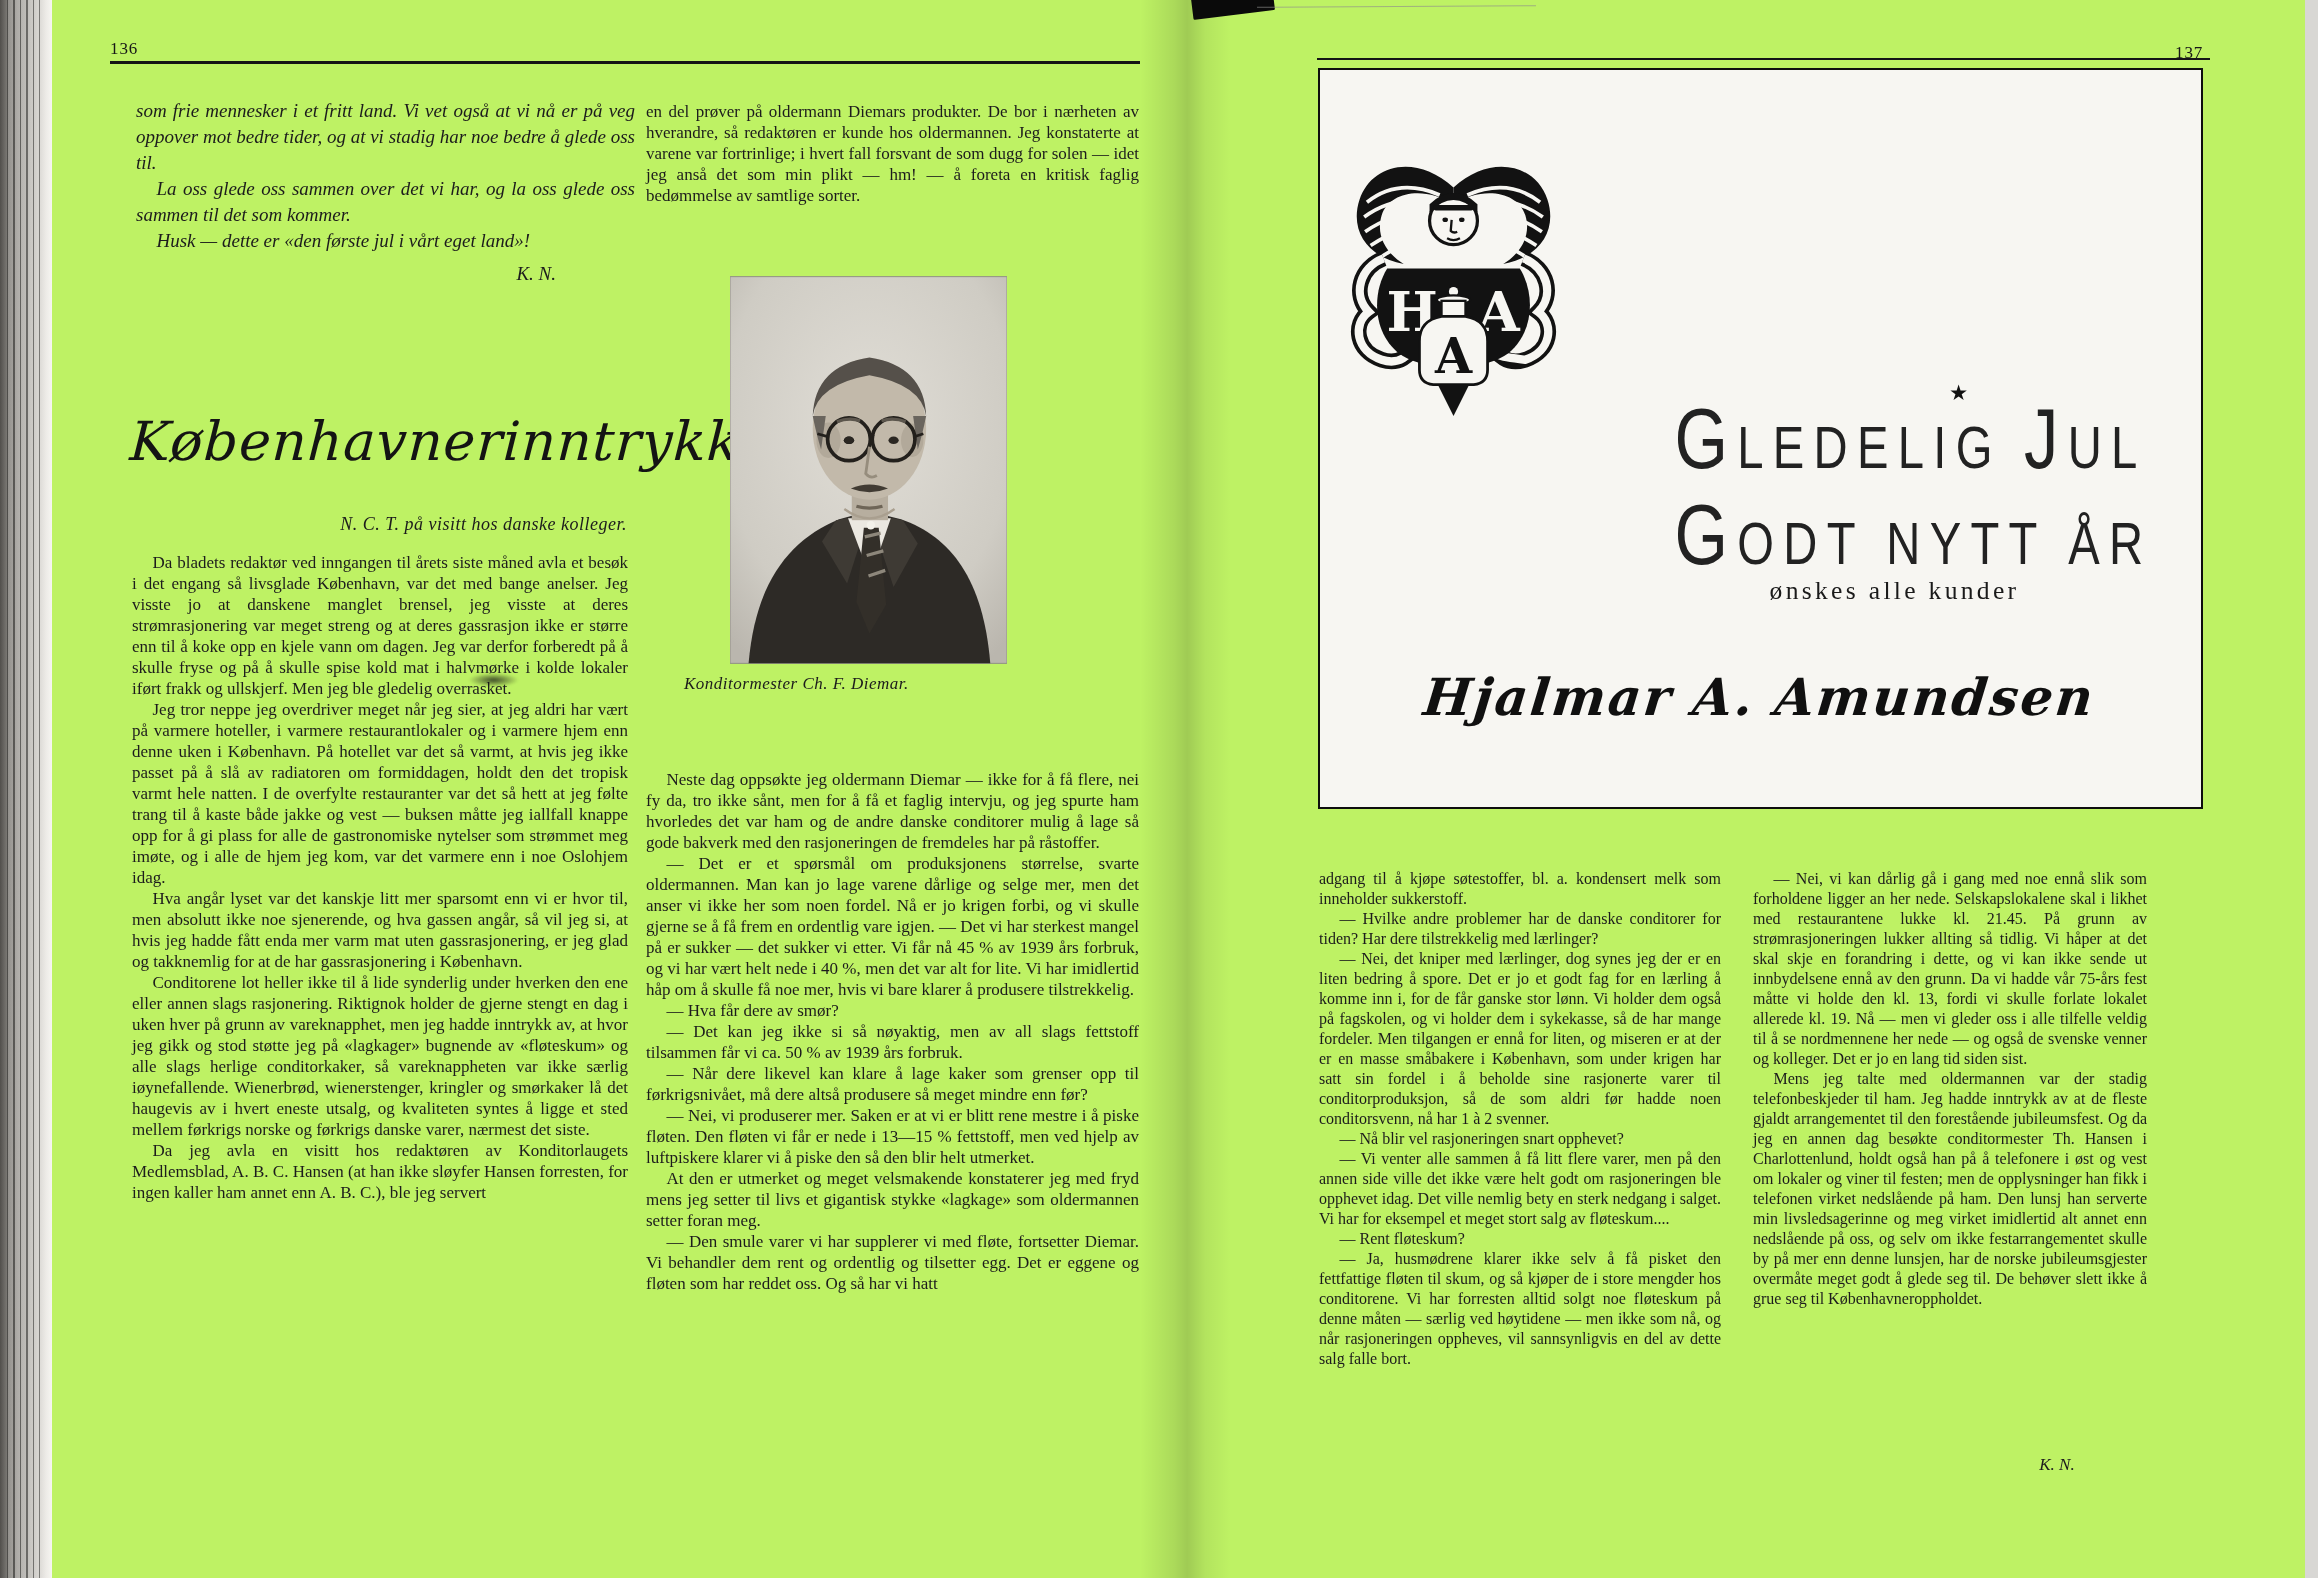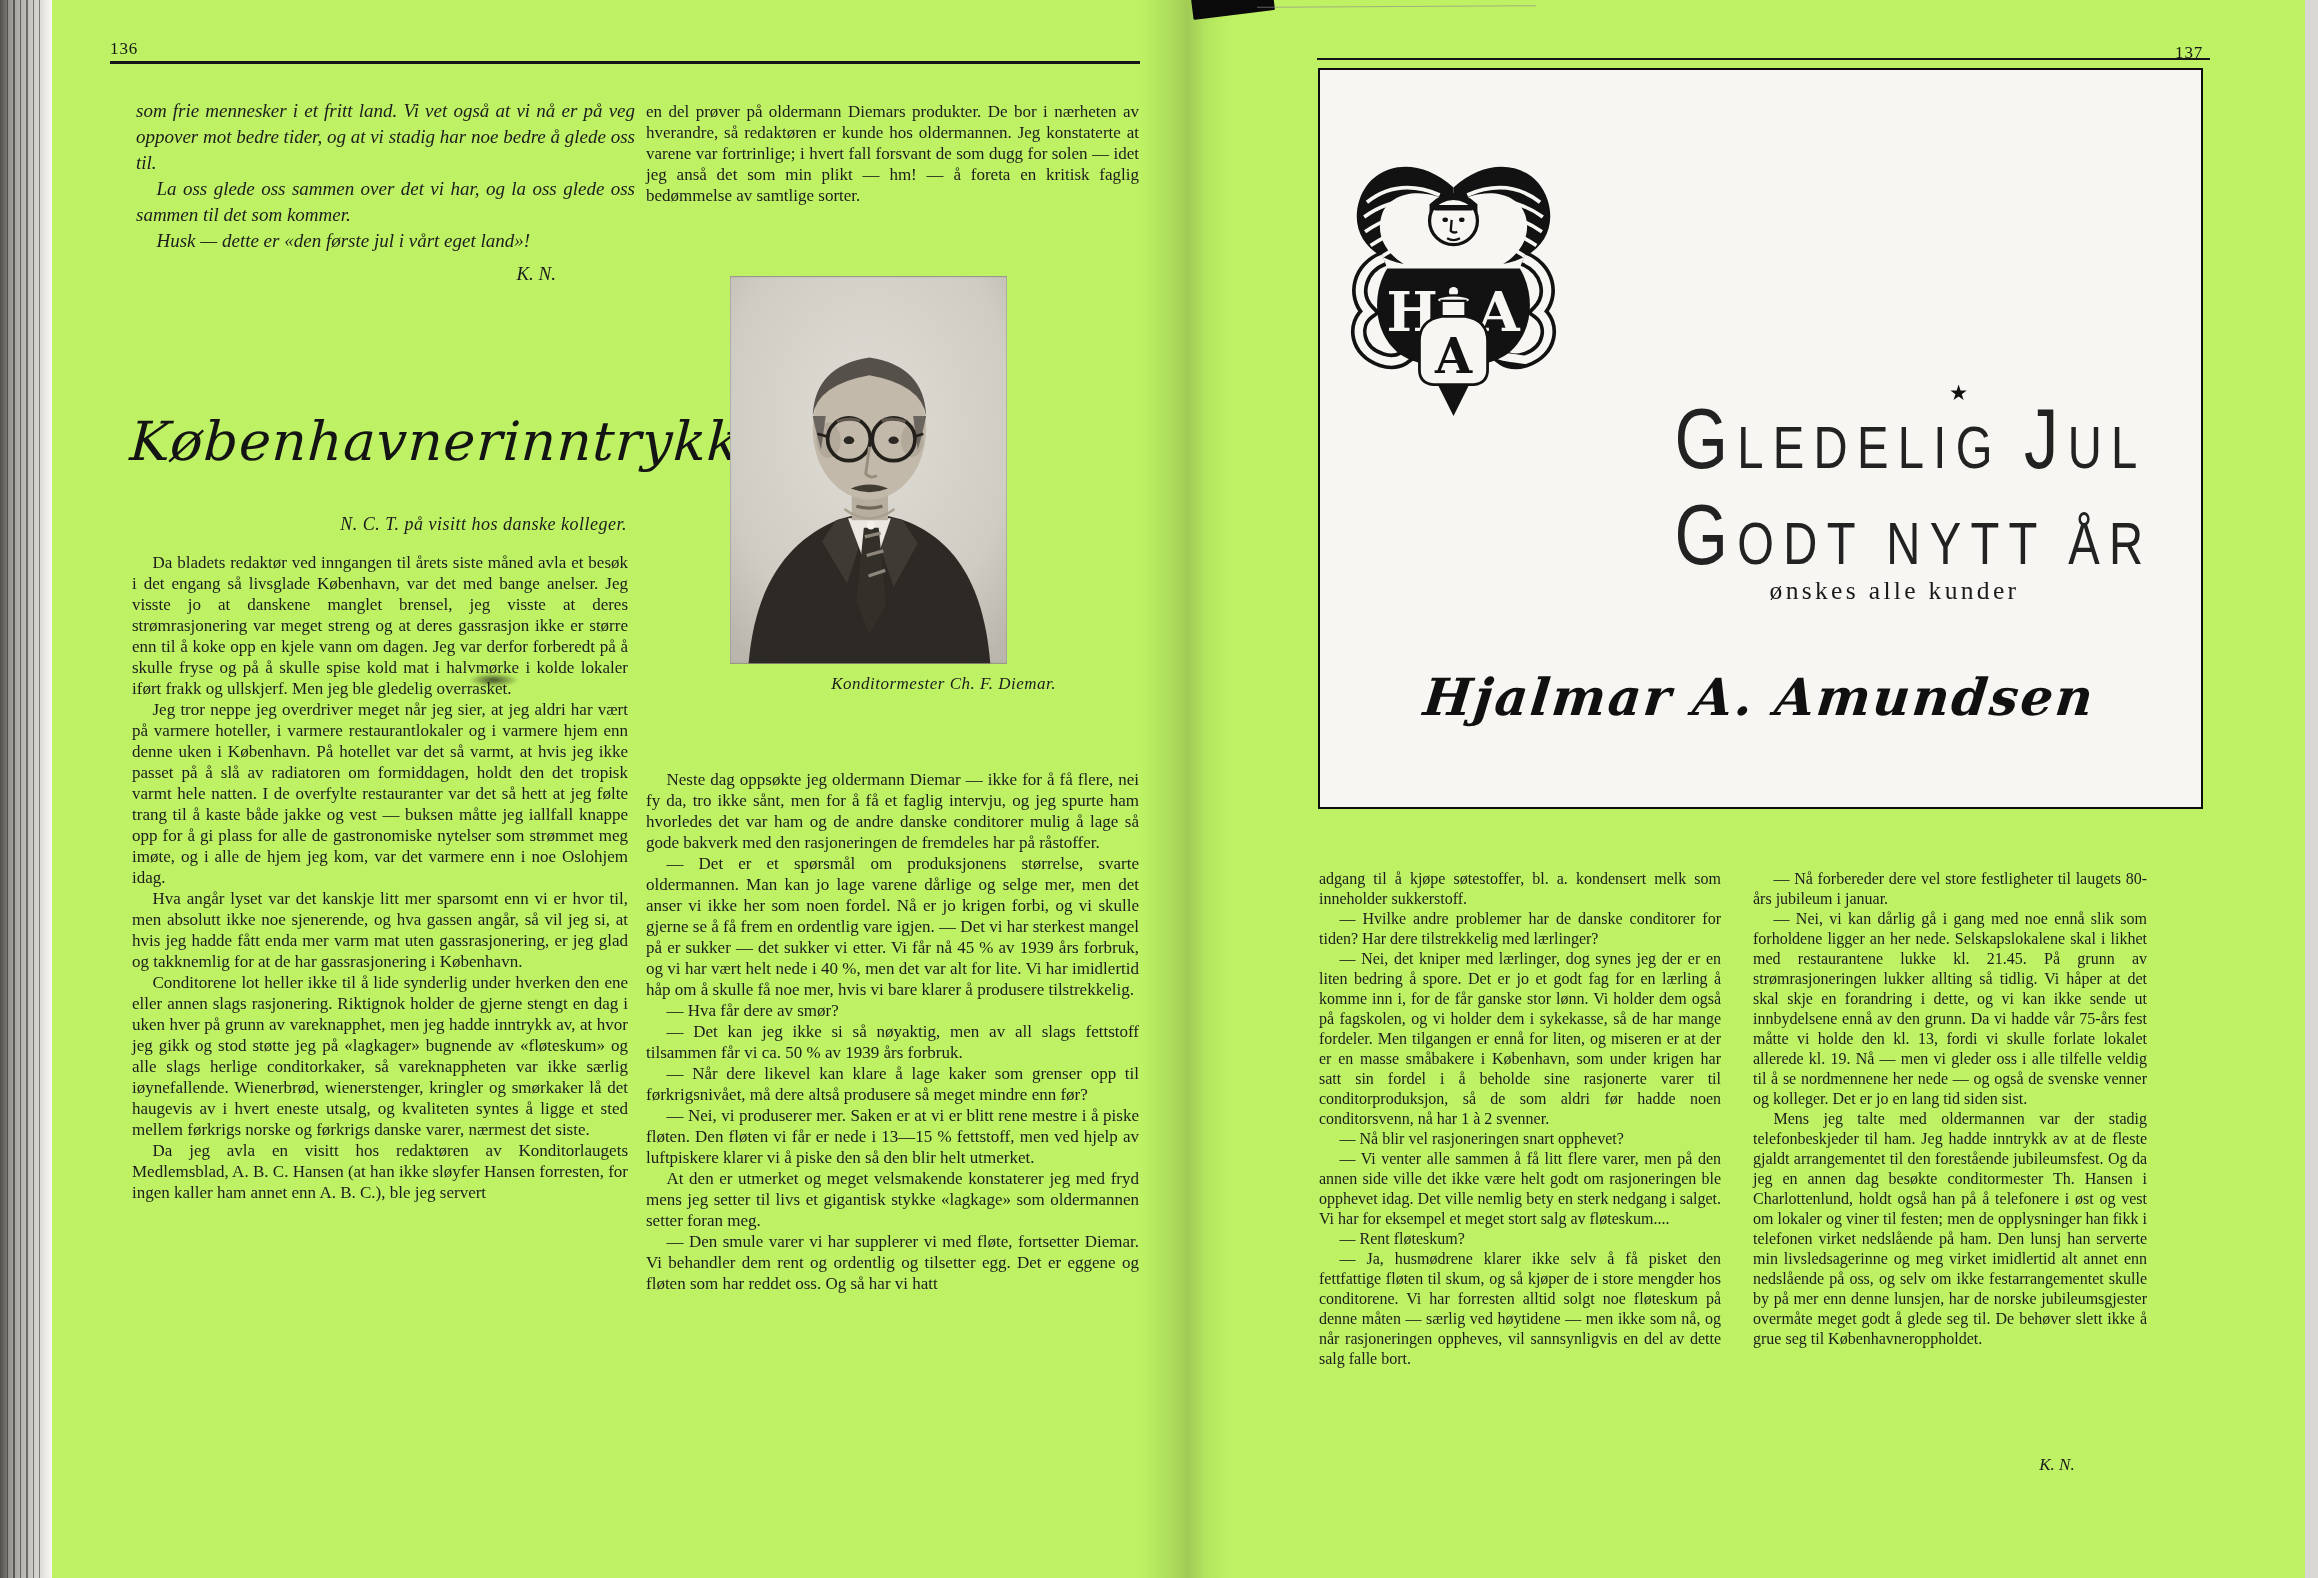--- a/index.html
+++ b/index.html
@@ -36,21 +36,21 @@
     letter-spacing:0.9px; transform:skewX(-3deg); color:#141414; }
   .subtitle { position:absolute; left:130px; top:514px; width:497px; text-align:right;
     font-style:italic; font-size:18px; letter-spacing:0.5px; }
 
   .bodycol { position:absolute; font-size:17px; line-height:21px; }
   .col-l1 { left:132px; top:552px; width:496px; }
   .col-l2a { left:646px; top:101px; width:493px; }
   .col-l2b { left:646px; top:769px; width:493px; }
 
   .photo { position:absolute; left:730px; top:276px; width:277px; height:388px; }
-  .caption { position:absolute; left:684px; top:674px; width:372px; text-align:right;
+  .caption { position:absolute; left:684px; top:674px; width:372px; text-align:left;
     font-style:italic; font-size:17px; letter-spacing:0.5px; }
 
   .smudge { position:absolute; left:468px; top:673px; width:51px; height:14px; border-radius:50%;
     background:radial-gradient(ellipse at center, rgba(20,20,20,.75), rgba(20,20,20,0) 70%); filter:blur(0.9px); }
 
   
   .adbox { position:absolute; left:1318px; top:68px; width:885px; height:741px; border:2.8px solid #0e0e0e; background:#f7f6f2; }
   .crest { position:absolute; left:1343px; top:143px; width:221px; height:277px; }
 
   .adline { position:absolute; left:1620px; width:545px; text-align:center;
@@ -225,20 +225,19 @@
     <p class="noindent">adgang til å kjøpe søtestoffer, bl. a. kondensert melk som inneholder sukkerstoff.</p>
     <p>— Hvilke andre problemer har de danske conditorer for tiden? Har dere tilstrekkelig med lærlinger?</p>
     <p>— Nei, det kniper med lærlinger, dog synes jeg der er en liten bedring å spore. Det er jo et godt fag for en lærling å komme inn i, for de får ganske stor lønn. Vi holder dem også på fagskolen, og vi holder dem i sykekasse, så de har mange fordeler. Men tilgangen er ennå for liten, og miseren er at der er en masse småbakere i København, som under krigen har satt sin fordel i å beholde sine rasjonerte varer til conditorproduksjon, så de som aldri før hadde noen conditorsvenn, nå har 1 à 2 svenner.</p>
     <p>— Nå blir vel rasjoneringen snart opphevet?</p>
     <p>— Vi venter alle sammen å få litt flere varer, men på den annen side ville det ikke være helt godt om rasjoneringen ble opphevet idag. Det ville nemlig bety en sterk nedgang i salget. Vi har for eksempel et meget stort salg av fløteskum....</p>
     <p>— Rent fløteskum?</p>
     <p>— Ja, husmødrene klarer ikke selv å få pisket den fettfattige fløten til skum, og så kjøper de i store mengder hos conditorene. Vi har forresten alltid solgt noe fløteskum på denne måten — særlig ved høytidene — men ikke som nå, og når rasjoneringen oppheves, vil sannsynligvis en del av dette salg falle bort.</p>
   </div>
 
   <div class="bodycol-r col-r2">
-    <p>— Nå forbereder dere vel store festligheter til laugets 80-års jubileum i januar.</p>
     <p>— Nei, vi kan dårlig gå i gang med noe ennå slik som forholdene ligger an her nede. Selskapslokalene skal i likhet med restaurantene lukke kl. 21.45. På grunn av strømrasjoneringen lukker allting så tidlig. Vi håper at det skal skje en forandring i dette, og vi kan ikke sende ut innbydelsene ennå av den grunn. Da vi hadde vår 75-års fest måtte vi holde den kl. 13, fordi vi skulle forlate lokalet allerede kl. 19. Nå — men vi gleder oss i alle tilfelle veldig til å se nordmennene her nede — og også de svenske venner og kolleger. Det er jo en lang tid siden sist.</p>
     <p>Mens jeg talte med oldermannen var der stadig telefonbeskjeder til ham. Jeg hadde inntrykk av at de fleste gjaldt arrangementet til den forestående jubileumsfest. Og da jeg en annen dag besøkte conditormester Th. Hansen i Charlottenlund, holdt også han på å telefonere i øst og vest om lokaler og viner til festen; men de opplysninger han fikk i telefonen virket nedslående på ham. Den lunsj han serverte min livsledsagerinne og meg virket imidlertid alt annet enn nedslående på oss, og selv om ikke festarrangementet skulle by på mer enn denne lunsjen, har de norske jubileumsgjester overmåte meget godt å glede seg til. De behøver slett ikke å grue seg til Københavneroppholdet.</p>
   </div>
   <div class="sig-r">K. N.</div>
 
 </div>
 
 
 </body></html>

